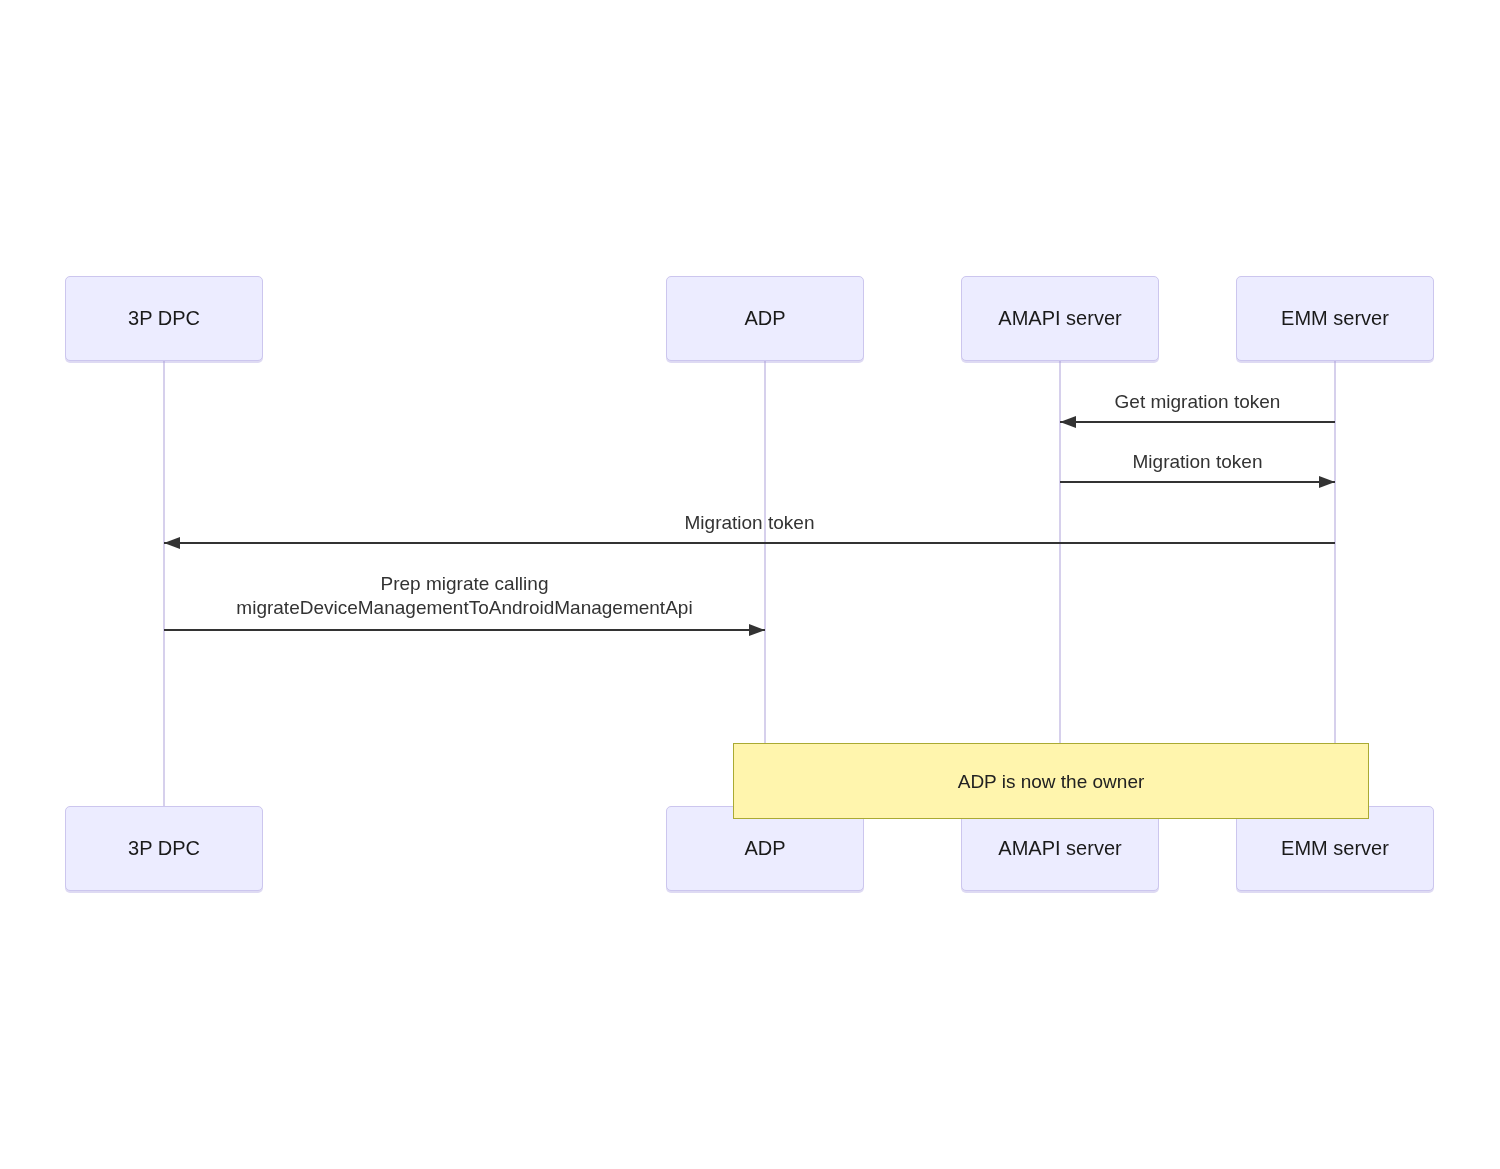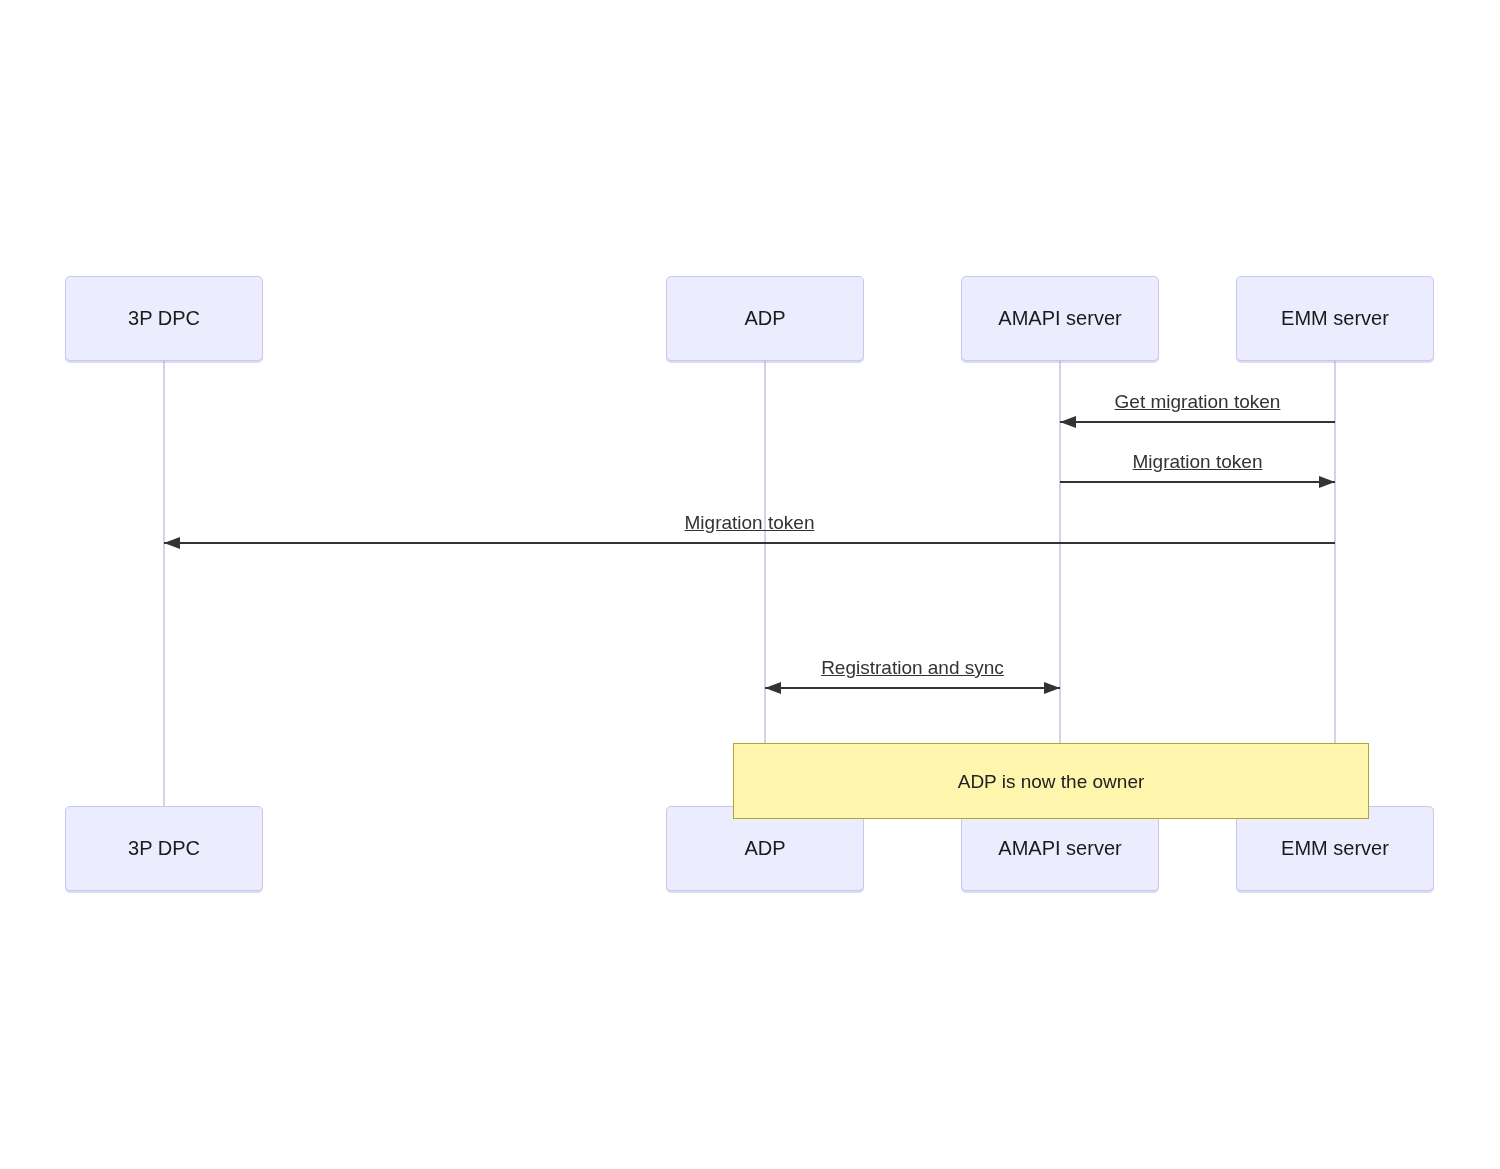--- a/index.html
+++ b/index.html
@@ -51,21 +51,20 @@
   .msg {
     position: absolute;
     text-align: center;
     color: var(--text);
     font-size: 19px;
     z-index: 3;
   }
   .msg-label {
     line-height: 24px;
     white-space: nowrap;
-    text-decoration: underline;
   }
   .msg-line {
     position: absolute;
     left: 0;
     right: 0;
     height: 2px;
     background: var(--arrow);
   }
   .arrowhead {
     position: absolute;
@@ -131,28 +130,28 @@
     </div>
   </div>
 
   <div class="msg" style="left:164px;top:511px;width:1171px">
     <div class="msg-label">Migration token</div>
     <div class="msg-line" style="top:31px">
       <span class="arrowhead left"></span>
     </div>
   </div>
 
-
-  <div class="msg" style="left:765px;top:656px;width:295px">
-    <div class="msg-label">Registration and sync</div>
-    <div class="msg-line" style="top:31px">
-      <span class="arrowhead left"></span>
+  <div class="msg" style="left:164px;top:572px;width:601px">
+    <div class="msg-label">Prep migrate calling</div>
+    <div class="msg-label">migrateDeviceManagementToAndroidManagementApi</div>
+    <div class="msg-line" style="top:57px">
       <span class="arrowhead right"></span>
     </div>
   </div>
+
 
   <div class="note" style="left:733px;top:703px;width:636px;height:76px">
     <div>ADP is now the owner</div>
   </div>
 
   <div class="actor" style="left:65px;top:806px">
     <span>3P DPC</span>
   </div>
   <div class="actor" style="left:666px;top:806px">
     <span>ADP</span>

